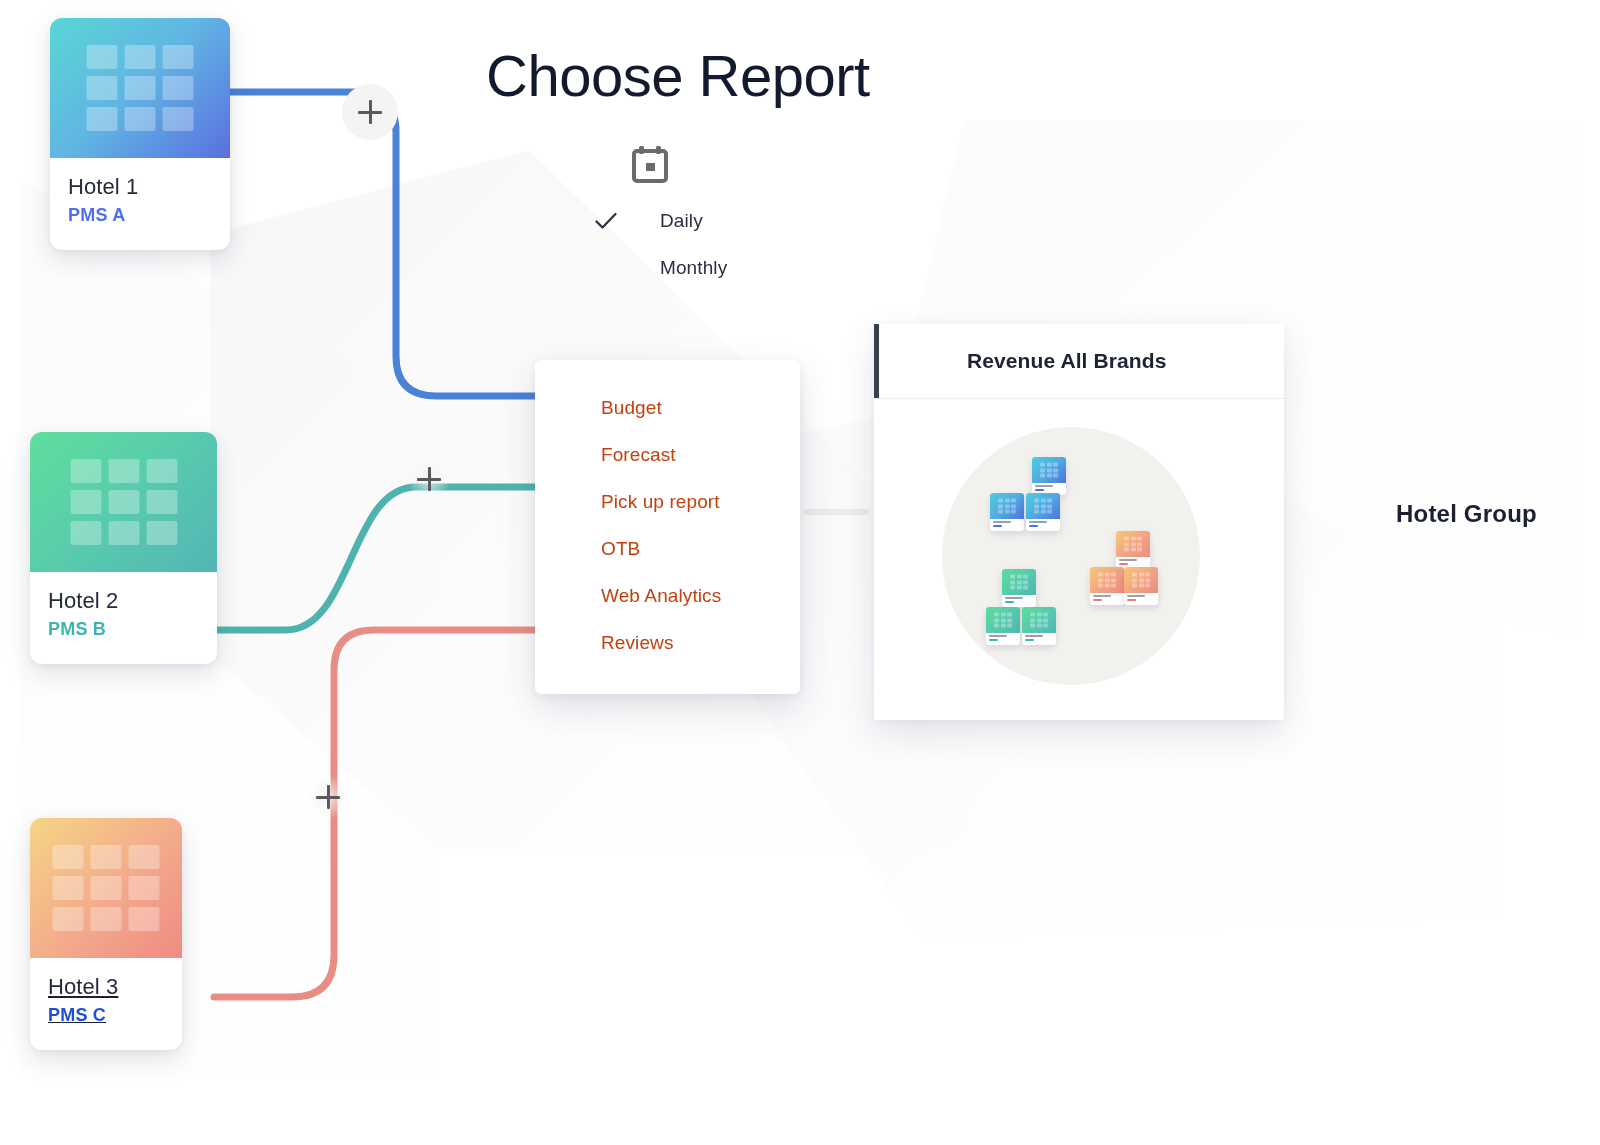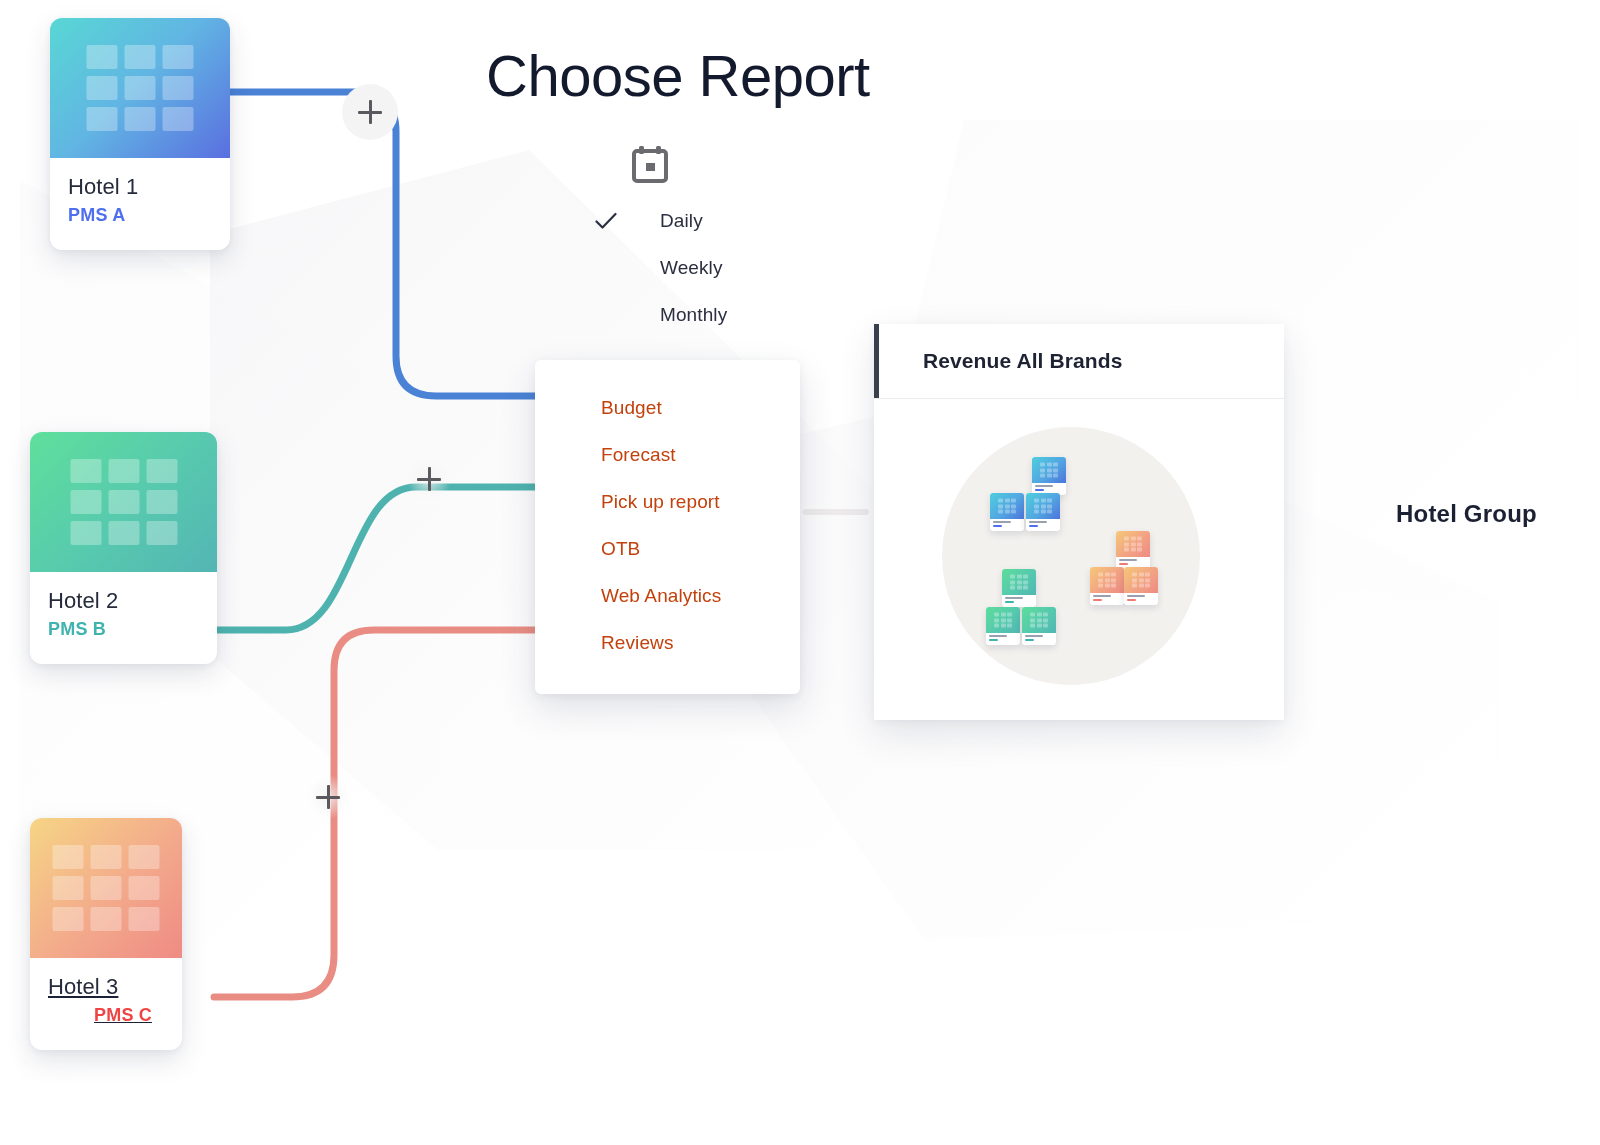--- a/index.html
+++ b/index.html
@@ -110,21 +110,21 @@
   #card-hotel-1 { left: 50px; top: 18px; width: 180px; }
   #card-hotel-1 .hotel-thumb { background: linear-gradient(135deg, #58d7d4 0%, #61b5e3 48%, #5a6fe0 100%); }
   #card-hotel-1 .hotel-pms { color: #4f6ff0; }
 
   #card-hotel-2 { left: 30px; top: 432px; width: 187px; }
   #card-hotel-2 .hotel-thumb { background: linear-gradient(135deg, #5fdf9c 0%, #57c9ae 55%, #54b5b4 100%); }
   #card-hotel-2 .hotel-pms { color: #3fb3ad; }
 
   #card-hotel-3 { left: 30px; top: 818px; width: 152px; text-decoration: underline; }
   #card-hotel-3 .hotel-thumb { background: linear-gradient(135deg, #f6d585 0%, #f3aa8b 55%, #ef8b84 100%); }
-  #card-hotel-3 .hotel-pms { color: #ef4444; margin-left: 46px; }
+  #card-hotel-3 .hotel-pms { color: #1d4ed8; }
 
   
   .plus-node {
     position: absolute;
     width: 56px; height: 56px;
     border-radius: 50%;
     display: flex;
     align-items: center;
     justify-content: center;
   }
@@ -236,20 +236,21 @@
     left: 0; top: 0;
     width: 5px; height: 74px;
     background: #3a3f4d;
   }
   #revenue-title {
     padding-left: 49px;
     font-size: 21px;
     font-weight: 700;
     color: #1e2333;
     letter-spacing: .1px;
+    margin-left: 44px;
   }
   #revenue-body {
     position: relative;
     height: 322px;
   }
   #revenue-circle {
     position: absolute;
     left: 68px; top: 28px;
     width: 258px; height: 258px;
     border-radius: 50%;
@@ -413,24 +414,20 @@
       <div class="freq-item">
         <span class="freq-check">
           <svg width="22" height="18" viewBox="0 0 22 18" aria-hidden="true">
             <path d="M1.5 9.5 L7.5 15.5 L20.5 2" fill="none" stroke="#2c3040" stroke-width="2.2" stroke-linecap="round" stroke-linejoin="round"></path>
           </svg>
         </span>
         <span class="freq-label">Daily</span>
       </div>
       <div class="freq-item">
         <span class="freq-check"></span>
-        <span class="freq-label">Weekly</span>
-      </div>
-      <div class="freq-item">
-        <span class="freq-check"></span>
         <span class="freq-label">Monthly</span>
       </div>
     </div>
   </div>
 
   <div id="report-menu">
     <div class="menu-item">Budget</div>
     <div class="menu-item">Forecast</div>
     <div class="menu-item">Pick up report</div>
     <div class="menu-item">OTB</div>

